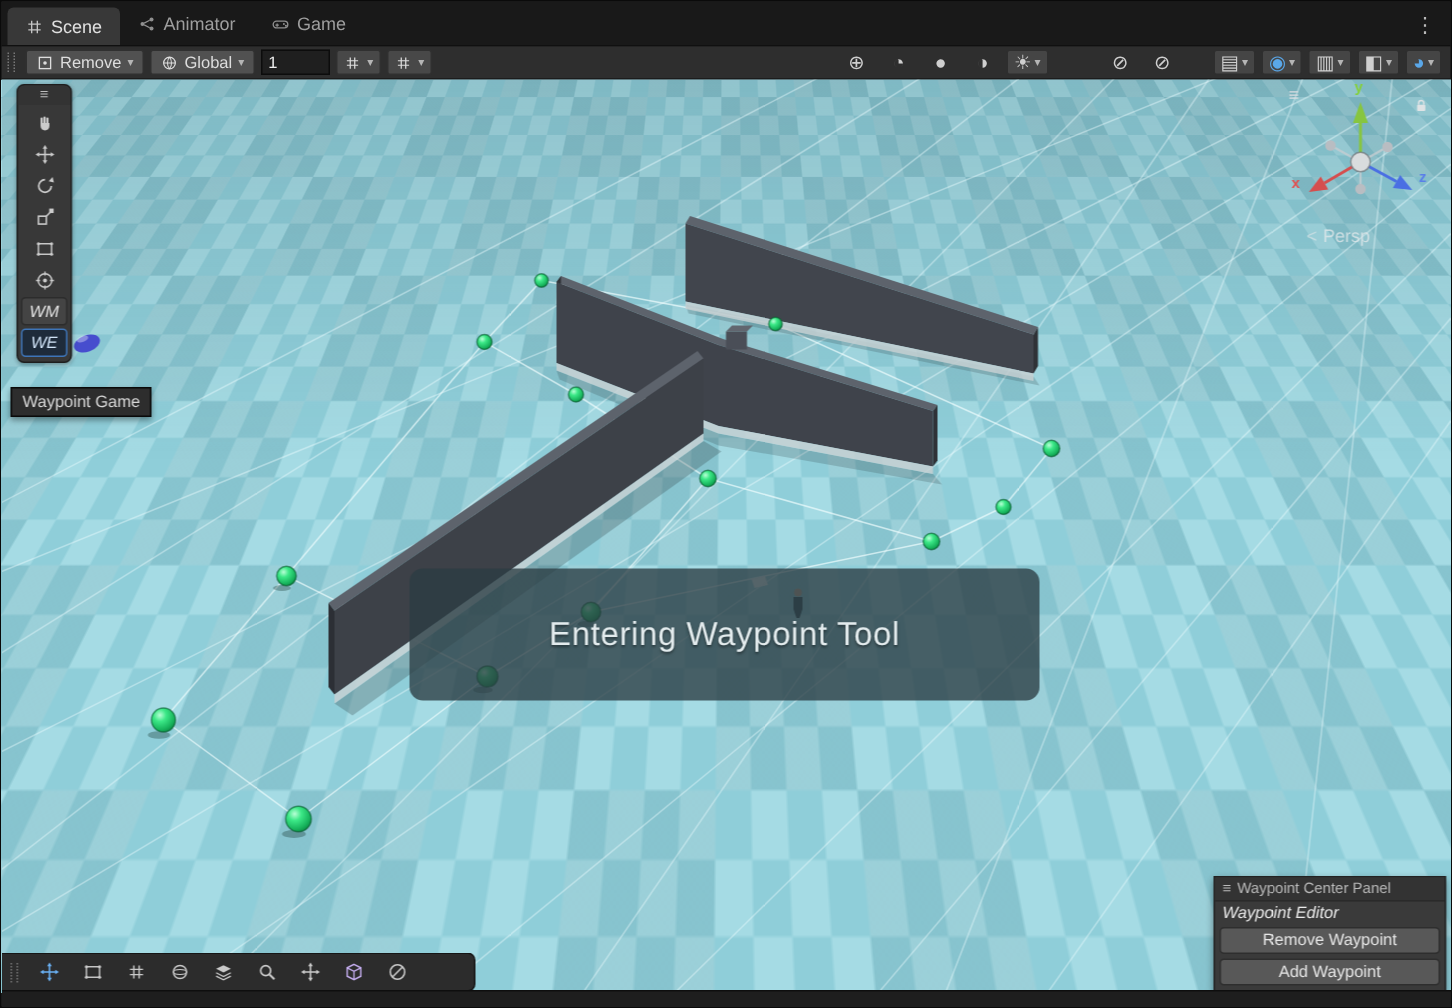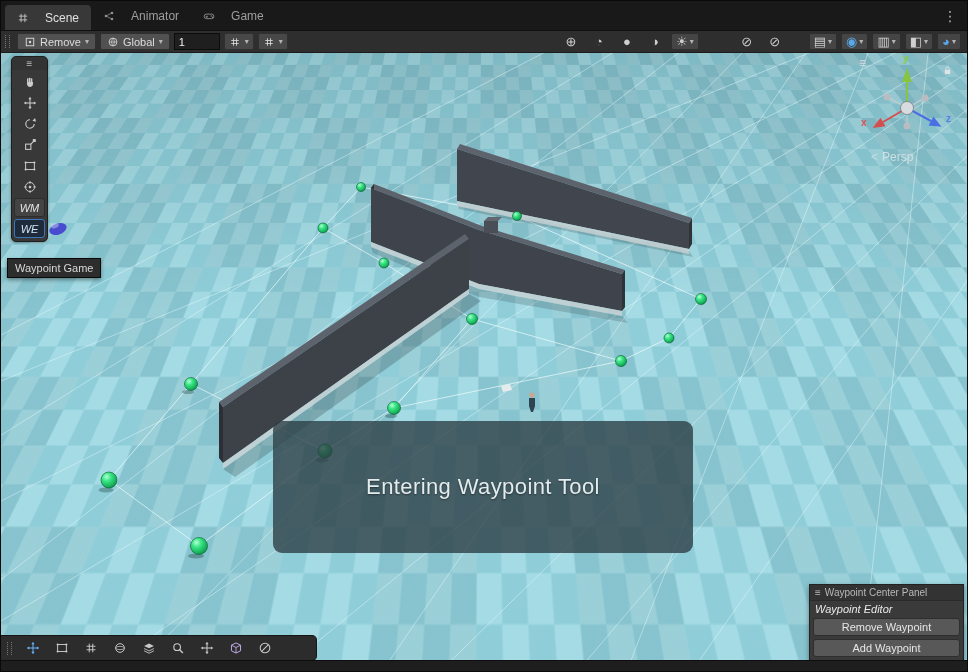--- a/index.html
+++ b/index.html
@@ -2,21 +2,21 @@
 <html><head>
 <meta charset="utf-8">
 <style>
   * { box-sizing: border-box; margin: 0; padding: 0; }
   html,body { width: 968px; height: 672px; background:#111; }
   body { font-family: "Liberation Sans", sans-serif; font-size: 11px; color:#ddd; }
   .window { position:relative; width:968px; height:672px; background:#282828; border:1px solid #0a0a0a; overflow:hidden; }
 
   
   .tabbar { height:30px; background:#191919; display:flex; align-items:stretch; padding-left:4px; border-bottom:1px solid #101010; }
-  .tab { display:flex; align-items:center; gap:16px; padding:0 12px; color:#9e9e9e; font-size:12px; cursor:default; }
+  .tab { display:flex; align-items:center; gap:5px; padding:0 12px; color:#9e9e9e; font-size:12px; cursor:default; }
   .tab .ic12 { color:#8f8f8f; }
   .tab.active { background:#383838; color:#e0e0e0; border-radius:4px 4px 0 0; margin-top:4px; }
   .tab.active .ic12 { color:#c4c4c4; }
   .kebab { margin-left:auto; display:flex; align-items:center; padding:0 10px; color:#bbb; font-size:14px; }
 
   
   .toolbar { height:22px; background:#2e2e2e; display:flex; align-items:center; gap:4px; padding:0 6px 0 4px; border-bottom:1px solid #1c1c1c; }
   .drag { width:5px; height:13px; border-left:1px dotted #777; border-right:1px dotted #777; margin-right:3px; }
   .tb-btn { height:17px; background:#515151; border:1px solid #303030; border-radius:2px; color:#ddd;
             display:inline-flex; align-items:center; gap:4px; padding:0 6px; font-size:11px; font-family:inherit; }
@@ -35,23 +35,23 @@
   .ground { position:absolute; left:-2016px; top:-2300px; width:5000px; height:3000px;
             transform-origin:2500px 2300px; transform:rotateX(55deg);
             background-image:
               repeating-conic-gradient(rgba(55,95,105,0.09) 0% 25%, rgba(0,0,0,0) 0% 50%),
               repeating-conic-gradient(#a5dbe4 0% 25%, #8fced9 0% 50%);
             background-size:96px 160px, 24px 40px; }
   .fog { position:absolute; inset:0; background:linear-gradient(180deg, rgba(60,95,105,0.18), rgba(60,95,105,0) 42%); pointer-events:none; }
   .scene-svg { position:absolute; left:0; top:0; }
 
   
-  .notification { position:absolute; left:272px; top:326px; width:420px; height:132px; border-radius:9px;
+  .notification { position:absolute; left:272px; top:326px; width:420px; height:88px; border-radius:9px;
                   background:rgba(44,60,66,0.78); display:flex; align-items:center; justify-content:center;
-                  color:#e3ebed; font-size:22px; letter-spacing:.4px; text-shadow:0 1px 2px rgba(0,0,0,.45);margin-top:42px; }
+                  color:#e3ebed; font-size:22px; letter-spacing:.4px; text-shadow:0 1px 2px rgba(0,0,0,.45); }
 
   
   .palette { position:absolute; left:10px; top:3px; width:37px; background:#383838; border:1px solid #1e1e1e;
              border-radius:5px; padding-bottom:3px; box-shadow:0 1px 3px rgba(0,0,0,.35); }
   .palette-header { height:13px; display:flex; align-items:center; justify-content:center; color:#bdbdbd; font-size:10px;
                     background:#333; border-radius:5px 5px 0 0; }
   .tool-btn { width:31px; height:19px; margin:2px auto 0; display:flex; align-items:center; justify-content:center;
               background:transparent; border:none; border-radius:3px; color:#cbcbcb; }
   .tool-btn.textual { font-size:11px; color:#e4e4e4; background:#444; border:1px solid #2c2c2c; font-family:inherit;font-style:italic; }
   .tool-btn.selected { background:#1e2b3a; border:1px solid #3e75b8; color:#cfe2f5; }

